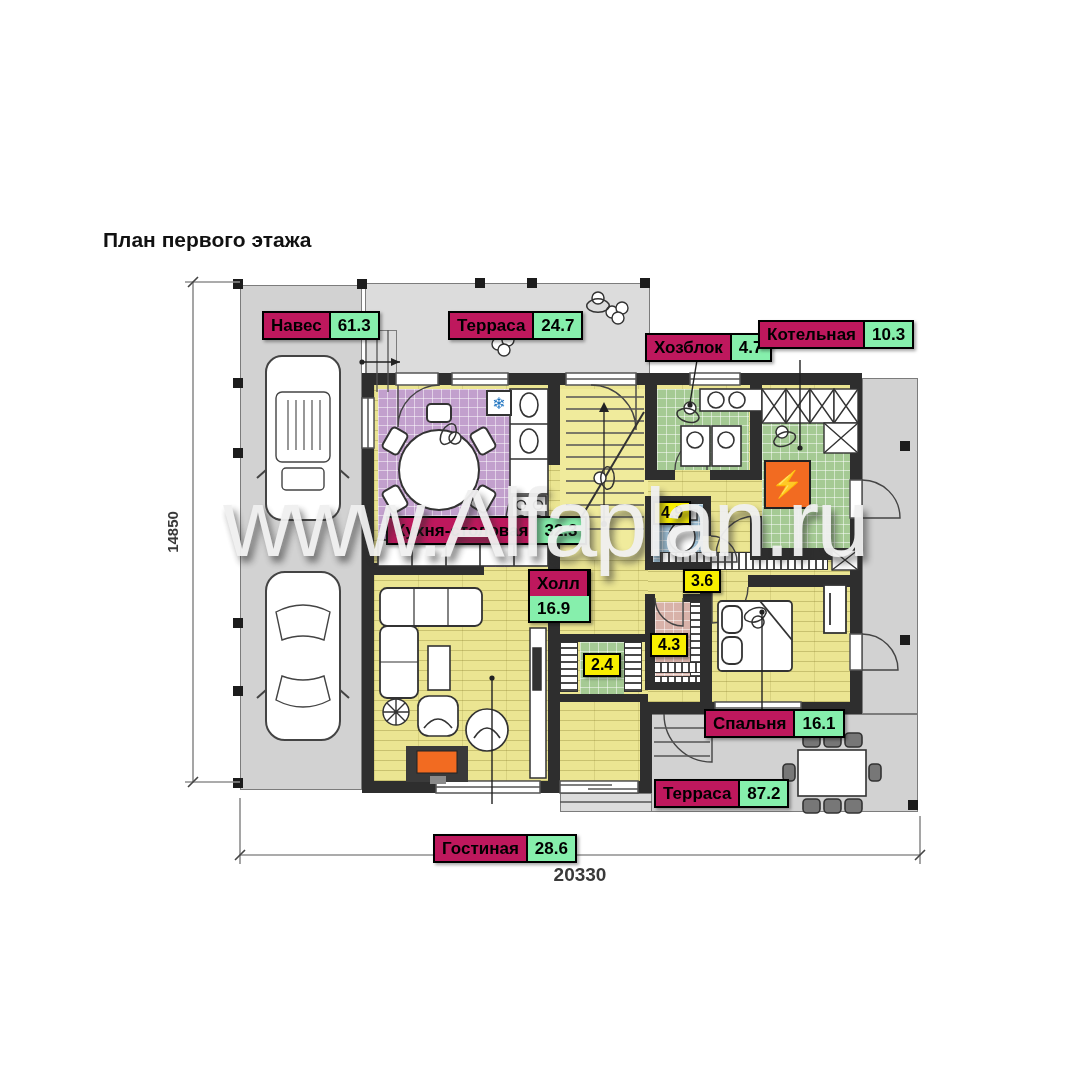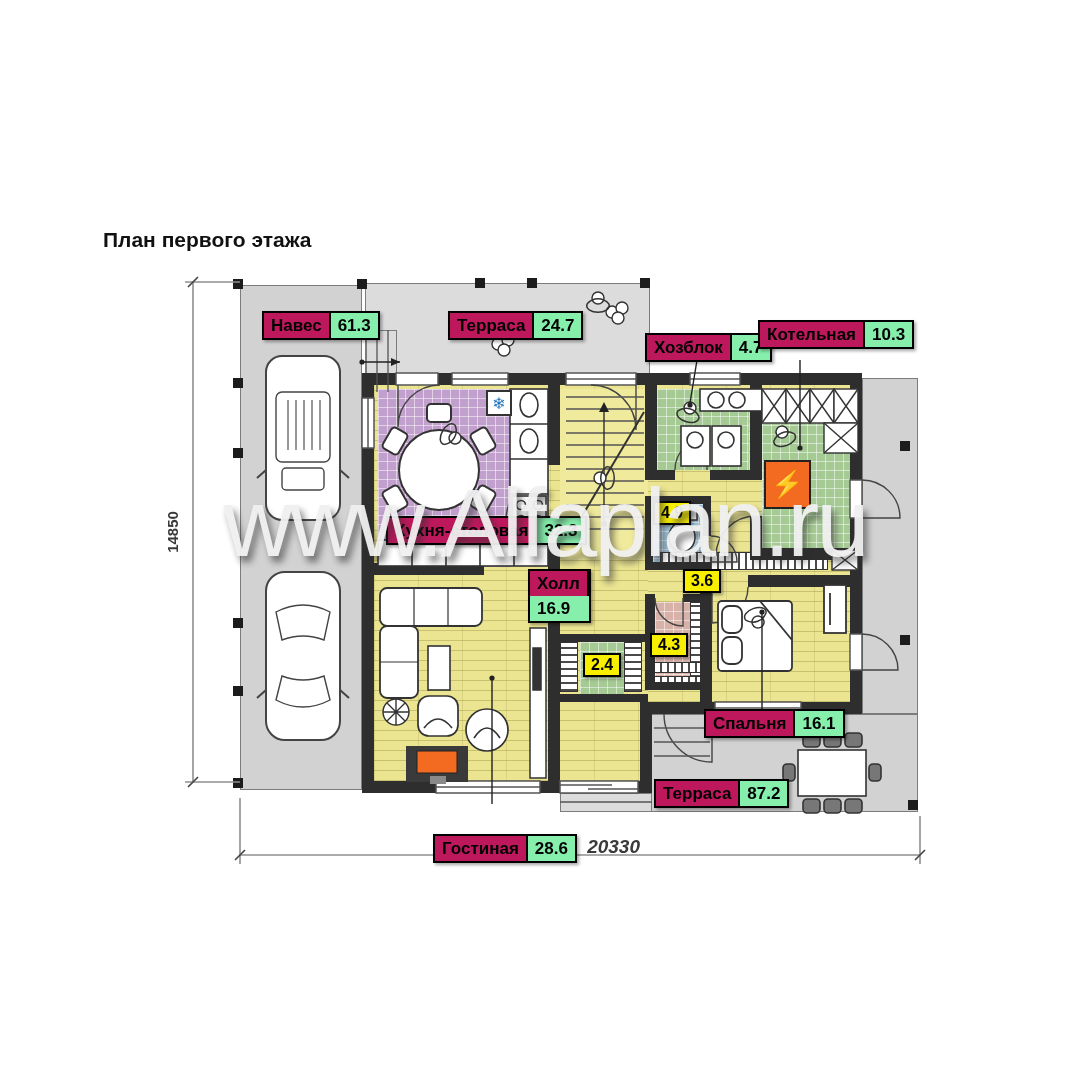--- a/index.html
+++ b/index.html
@@ -396,18 +396,18 @@
   <div class="room-lbl" style="left:433px;top:804px;margin-top:30px;">
     <span class="nm">Гостиная</span>
     <span class="ar">28.6</span>
   </div>
 
   <div class="area-lbl" style="left:653px;top:501px;">4.9</div>
   <div class="area-lbl" style="left:651px;top:569px;margin-left:32px;">3.6</div>
   <div class="area-lbl" style="left:583px;top:653px;">2.4</div>
   <div class="area-lbl" style="left:650px;top:633px;">4.3</div>
 
-  <div class="dim-text" style="left:520px;top:836px;width:120px;text-align:right;font-size:19px;font-style:italic;">20330</div>
+  <div class="dim-text" style="left:520px;top:864px;width:120px;text-align:center;font-size:19px;">20330</div>
   <div class="dim-text" style="left:138px;top:522px;width:72px;height:20px;text-align:center;font-size:15px;transform:rotate(-90deg);">14850</div>
 
   <div class="wm">www.Alfaplan.ru</div>
 
 </div>
 
 </body></html>

